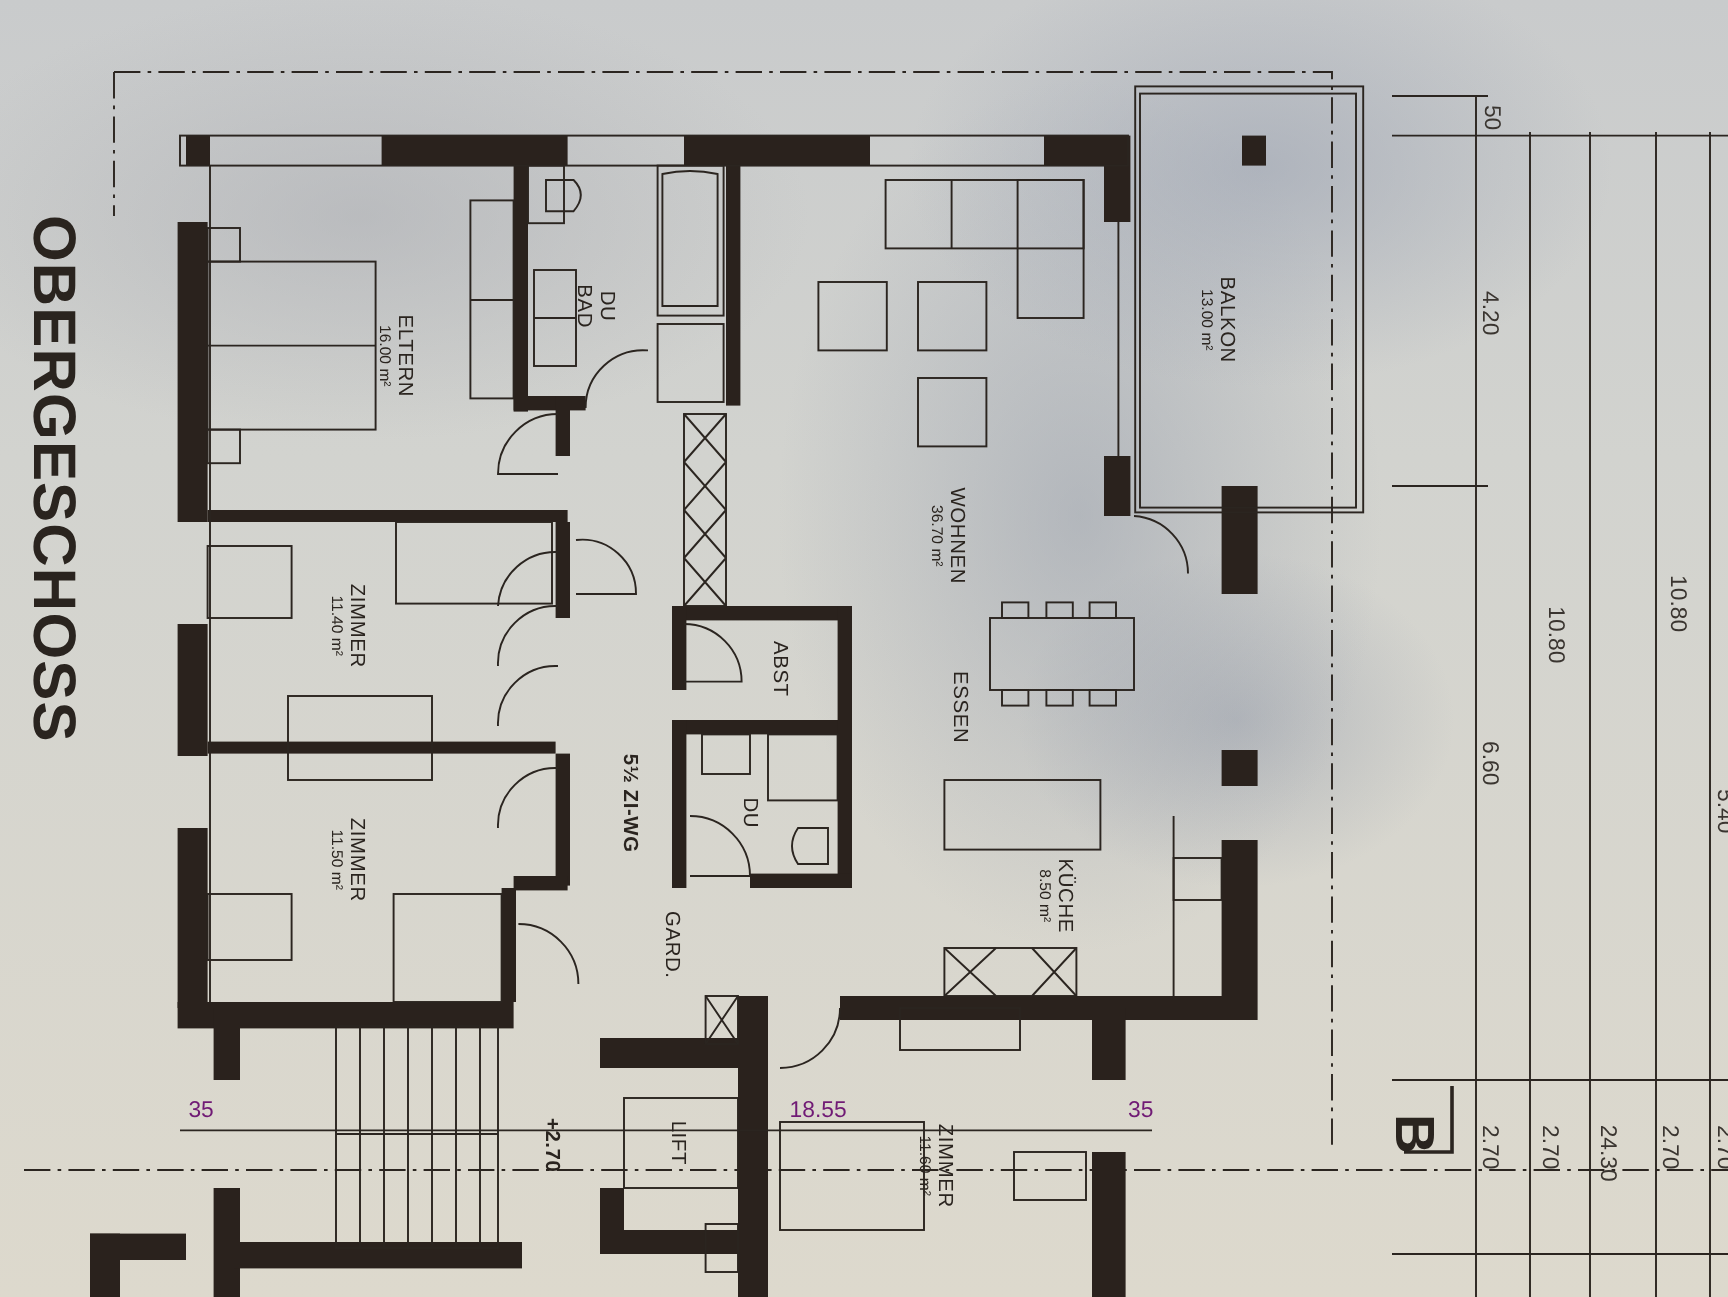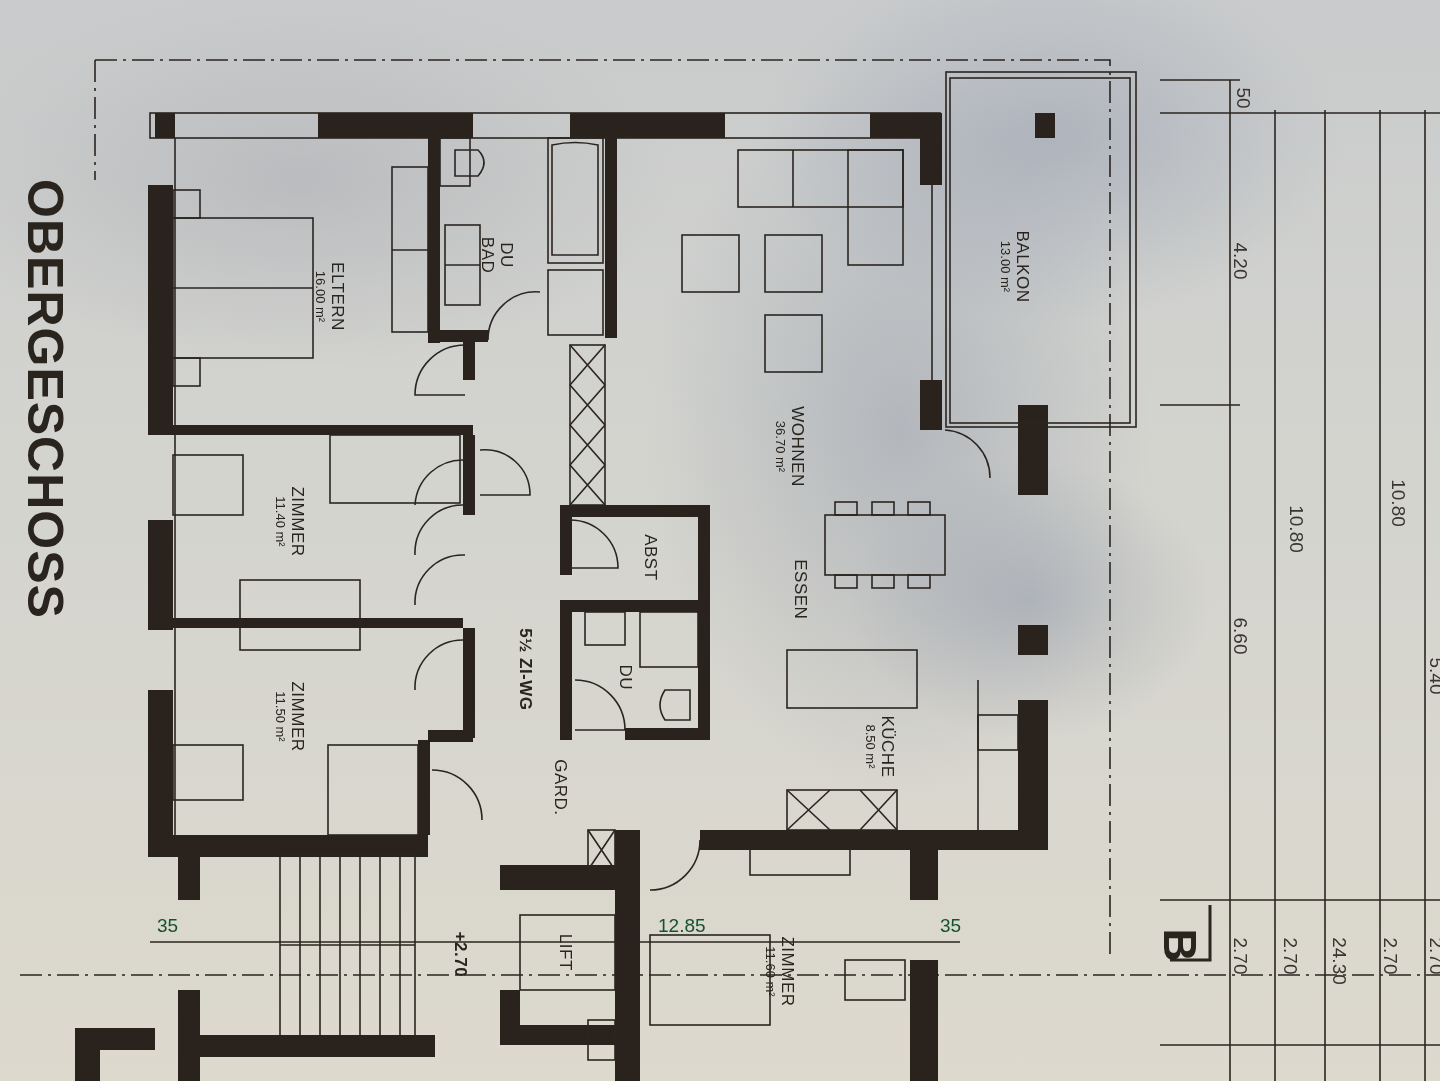--- a/index.html
+++ b/index.html
@@ -17,21 +17,21 @@
       radial-gradient(ellipse 260px 200px at 1030px 600px, rgba(140,148,165,0.45), rgba(140,148,165,0) 70%),
       radial-gradient(ellipse 500px 250px at 300px 180px, rgba(170,172,178,0.55), rgba(170,172,178,0) 75%),
       linear-gradient(180deg, #c9cbcc 0px, #d2d3cf 380px, #ddd9cd 1081px);
   }
   svg.plan { position:absolute; left:0; top:0; width:1440px; height:1081px; }
   .lbl { position:absolute; transform:rotate(90deg); transform-origin:center center;
          white-space:nowrap; text-align:center; line-height:1.1; }
   .room-name { font-size:17px; letter-spacing:0.5px; }
   .room-area { font-size:13px; }
   .dim { position:absolute; transform:rotate(90deg); font-size:19px; white-space:nowrap; color:#3a3530; }
-  .dim-h { position:absolute; font-size:19px; white-space:nowrap; color:#14532d; }
+  .dim-h { position:absolute; font-size:19px; white-space:nowrap; color:#701a75; }
   .title { position:absolute; left:-215px; top:370px; width:520px; text-align:center;
            transform:rotate(90deg); font-size:50px; font-weight:bold; letter-spacing:1px; color:#2a241f; }
   .section-mark { position:absolute; left:1163px; top:918px; font-size:46px; font-weight:bold; transform:rotate(90deg); }
 </style>
 </head>
 <body>
 
 <div class="paper"></div>
 
 <svg class="plan" viewBox="0 0 1440 1081">
@@ -256,17 +256,17 @@
 <div class="dim" style="left:1222px;top:250px;">4.20</div>
 <div class="dim" style="left:1272px;top:518px;">10.80</div>
 <div class="dim" style="left:1374px;top:492px;">10.80</div>
 <div class="dim" style="left:1222px;top:625px;">6.60</div>
 <div class="dim" style="left:1418px;top:665px;">5.40</div>
 <div class="dim" style="left:1222px;top:945px;">2.70</div>
 <div class="dim" style="left:1272px;top:945px;">2.70</div>
 <div class="dim" style="left:1315px;top:950px;">24.30</div>
 <div class="dim" style="left:1372px;top:945px;">2.70</div>
 <div class="dim" style="left:1418px;top:945px;">2.70</div>
-<div class="dim-h" style="left:658px;top:915px;">12.85</div>
+<div class="dim-h" style="left:658px;top:915px;">18.55</div>
 <div class="dim-h" style="left:157px;top:915px;">35</div>
 <div class="dim-h" style="left:940px;top:915px;">35</div>
 
 <div class="section-mark">B</div>
 
 </body></html>

